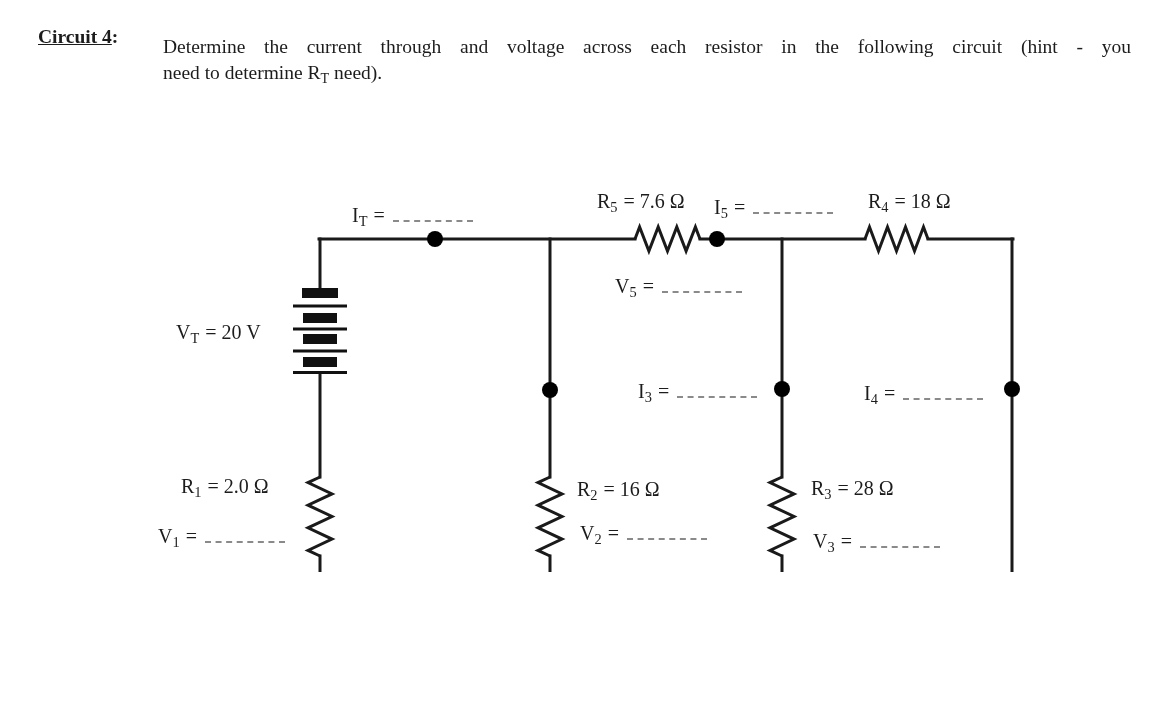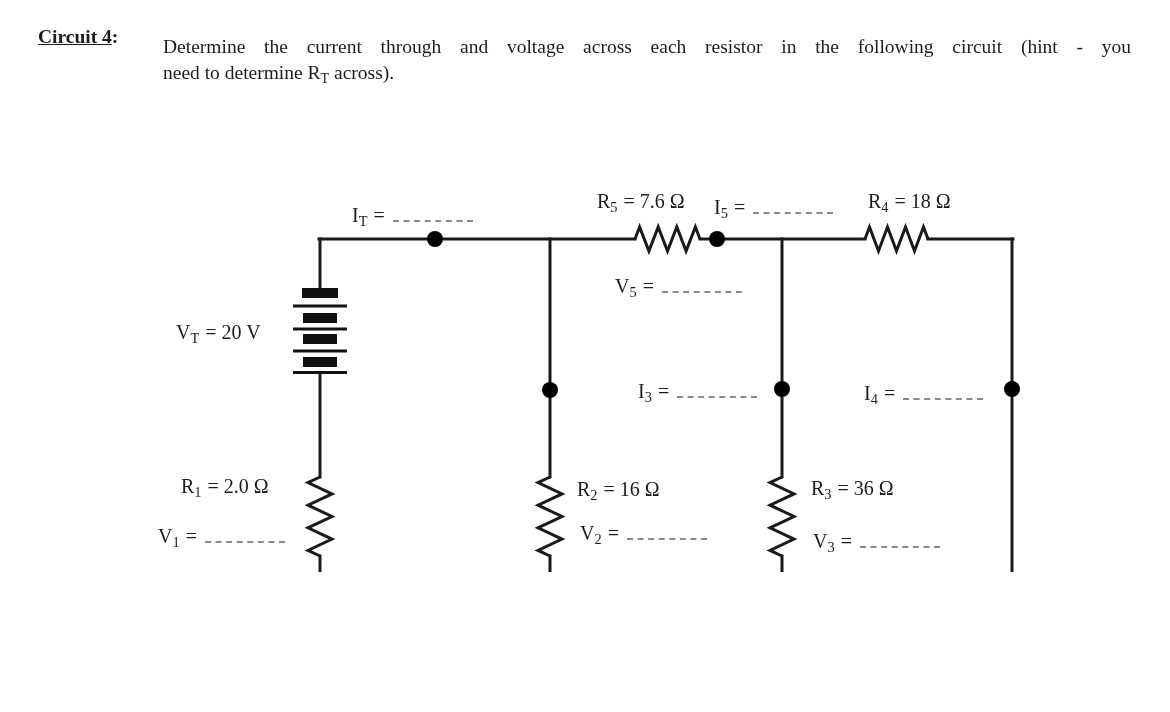--- a/index.html
+++ b/index.html
@@ -27,21 +27,21 @@
 </style>
 </head>
 <body>
 
 <div id="page">
 
   <span class="tag"><span class="tag-u">Circuit 4</span><span>:</span></span>
 
   <div class="ptext">
     <div class="pline1">Determine the current through and voltage across each resistor in the following circuit (hint - you</div>
-    <div class="pline2"><span>need to determine R</span><span class="s">T</span><span> across).</span></div>
+    <div class="pline2"><span>need to determine R</span><span class="s">T</span><span> need).</span></div>
   </div>
 
   <svg width="1170" height="712" viewBox="0 0 1170 712">
 
     <path class="wire" d="M319 239 H635 M700 239 H865 M928 239 H1013"></path>
 
     <path class="wire" d="M320 239 V289 M320 373 V477 M320 556 V625"></path>
 
     <path class="wire" d="M319 625 H1013"></path>
 
@@ -94,19 +94,19 @@
   <span class="clabel" style="left:864px;top:382px"><span>I</span><span class="s">4</span><span class="r">=</span><span class="blank"></span></span>
 
   <span class="clabel" style="left:181px;top:475px"><span>R</span><span class="s">1</span><span class="r">= 2.0 Ω</span></span>
 
   <span class="clabel" style="left:158px;top:525px"><span>V</span><span class="s">1</span><span class="r">=</span><span class="blank"></span></span>
 
   <span class="clabel" style="left:577px;top:478px"><span>R</span><span class="s">2</span><span class="r">= 16 Ω</span></span>
 
   <span class="clabel" style="left:580px;top:522px"><span>V</span><span class="s">2</span><span class="r">=</span><span class="blank"></span></span>
 
-  <span class="clabel" style="left:811px;top:477px"><span>R</span><span class="s">3</span><span class="r">= 36 Ω</span></span>
+  <span class="clabel" style="left:811px;top:477px"><span>R</span><span class="s">3</span><span class="r">= 28 Ω</span></span>
 
   <span class="clabel" style="left:813px;top:530px"><span>V</span><span class="s">3</span><span class="r">=</span><span class="blank"></span></span>
 
   <span class="clabel" style="left:360px;top:643px"><span>I</span><span class="s">1</span><span class="r">=</span><span class="blank"></span></span>
 
 </div>
 
 </body></html>

